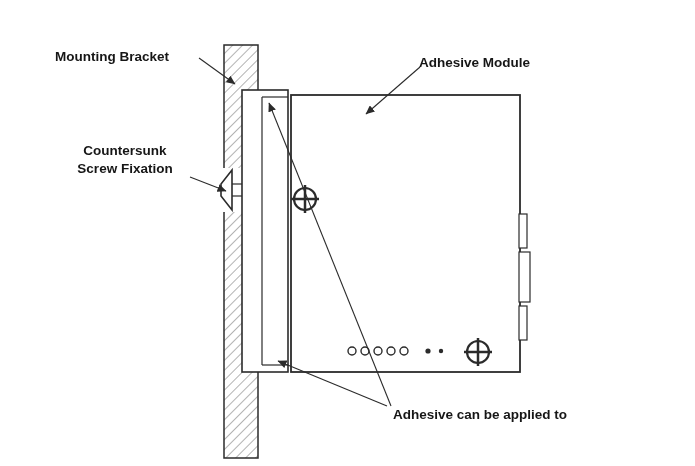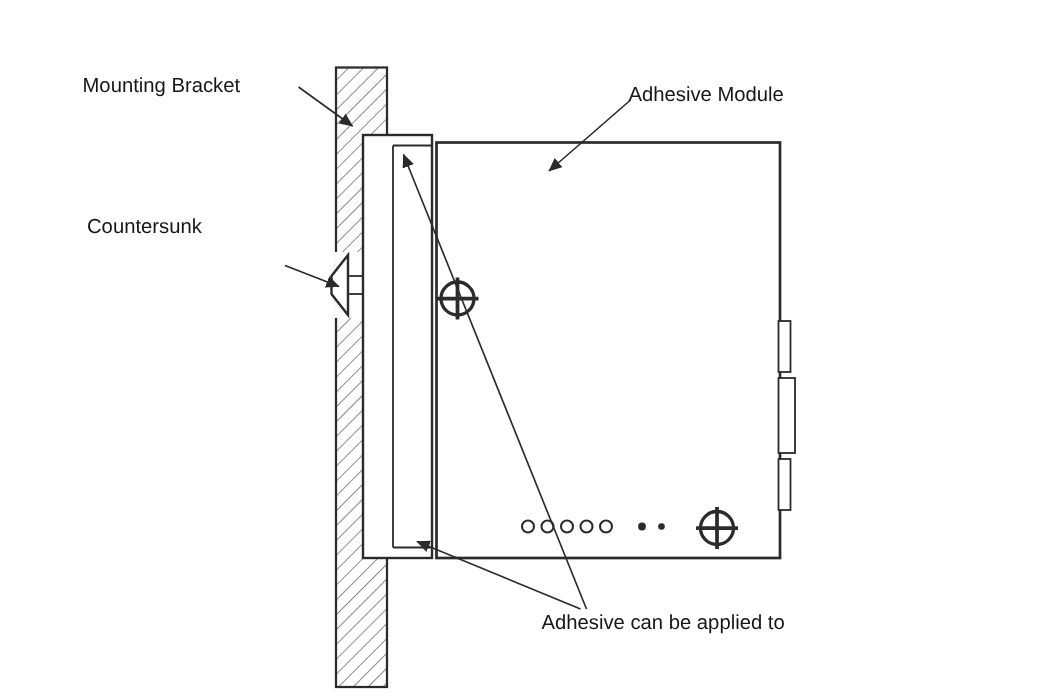--- a/index.html
+++ b/index.html
@@ -18,27 +18,27 @@
   #diagram-svg .o { fill: #ffffff; stroke: var(--line, #2b2b2b); stroke-width: 1.6; }
   #diagram-svg .t { fill: none; stroke: var(--line, #2b2b2b); stroke-width: 1.2; }
   #diagram-svg .leader { fill: none; stroke: var(--line, #2b2b2b); stroke-width: 1.1; }
   #diagram-svg .screw-circle { fill: none; stroke: var(--line, #2b2b2b); stroke-width: 2.2; }
   #diagram-svg .screw-cross { fill: none; stroke: var(--line, #2b2b2b); stroke-width: 2.5; }
   #diagram-svg .hole { fill: none; stroke: var(--line, #2b2b2b); stroke-width: 1.4; }
   #diagram-svg .dot { fill: var(--line, #2b2b2b); stroke: none; }
   #diagram-svg .arrowhead { fill: var(--line, #2b2b2b); }
   .lbl {
     position: absolute;
-    font-weight: normal;
+    font-weight: bold;
     color: #161616;
     font-size: 13.5px;
     line-height: 1.32;
     white-space: nowrap;
   }
-  .lbl.center { white-space: normal; }
+  .lbl.center { text-align: center; white-space: normal; }
   .lbl .line { display: block; }
 </style>
 </head>
 <body>
 
 <div class="stage">
 
   <svg id="diagram-svg" width="695" height="466" viewBox="0 0 695 466" xmlns="http://www.w3.org/2000/svg">
     <defs>
       <pattern id="hatch" width="7" height="7" patternUnits="userSpaceOnUse" patternTransform="rotate(45)">
@@ -108,19 +108,20 @@
       <line x1="387" y1="406" x2="278" y2="361" class="leader" marker-end="url(#arrow)"></line>
     </g>
   </svg>
 
   <div class="lbl" style="left:55px; top:48px;">Mounting Bracket</div>
 
   <div class="lbl" style="left:419px; top:54px;">Adhesive Module</div>
 
   <div class="lbl center" style="left:58px; top:142px; width:134px;">
     <span class="line">Countersunk</span>
+    <span class="line">Screw Fixation</span>
   </div>
 
-  <div class="lbl center" style="left:361px; top:406px; width:268px;">
+  <div class="lbl center" style="left:346px; top:406px; width:268px;">
     <span class="line">Adhesive can be applied to</span>
   </div>
 
 </div>
 
 </body></html>

